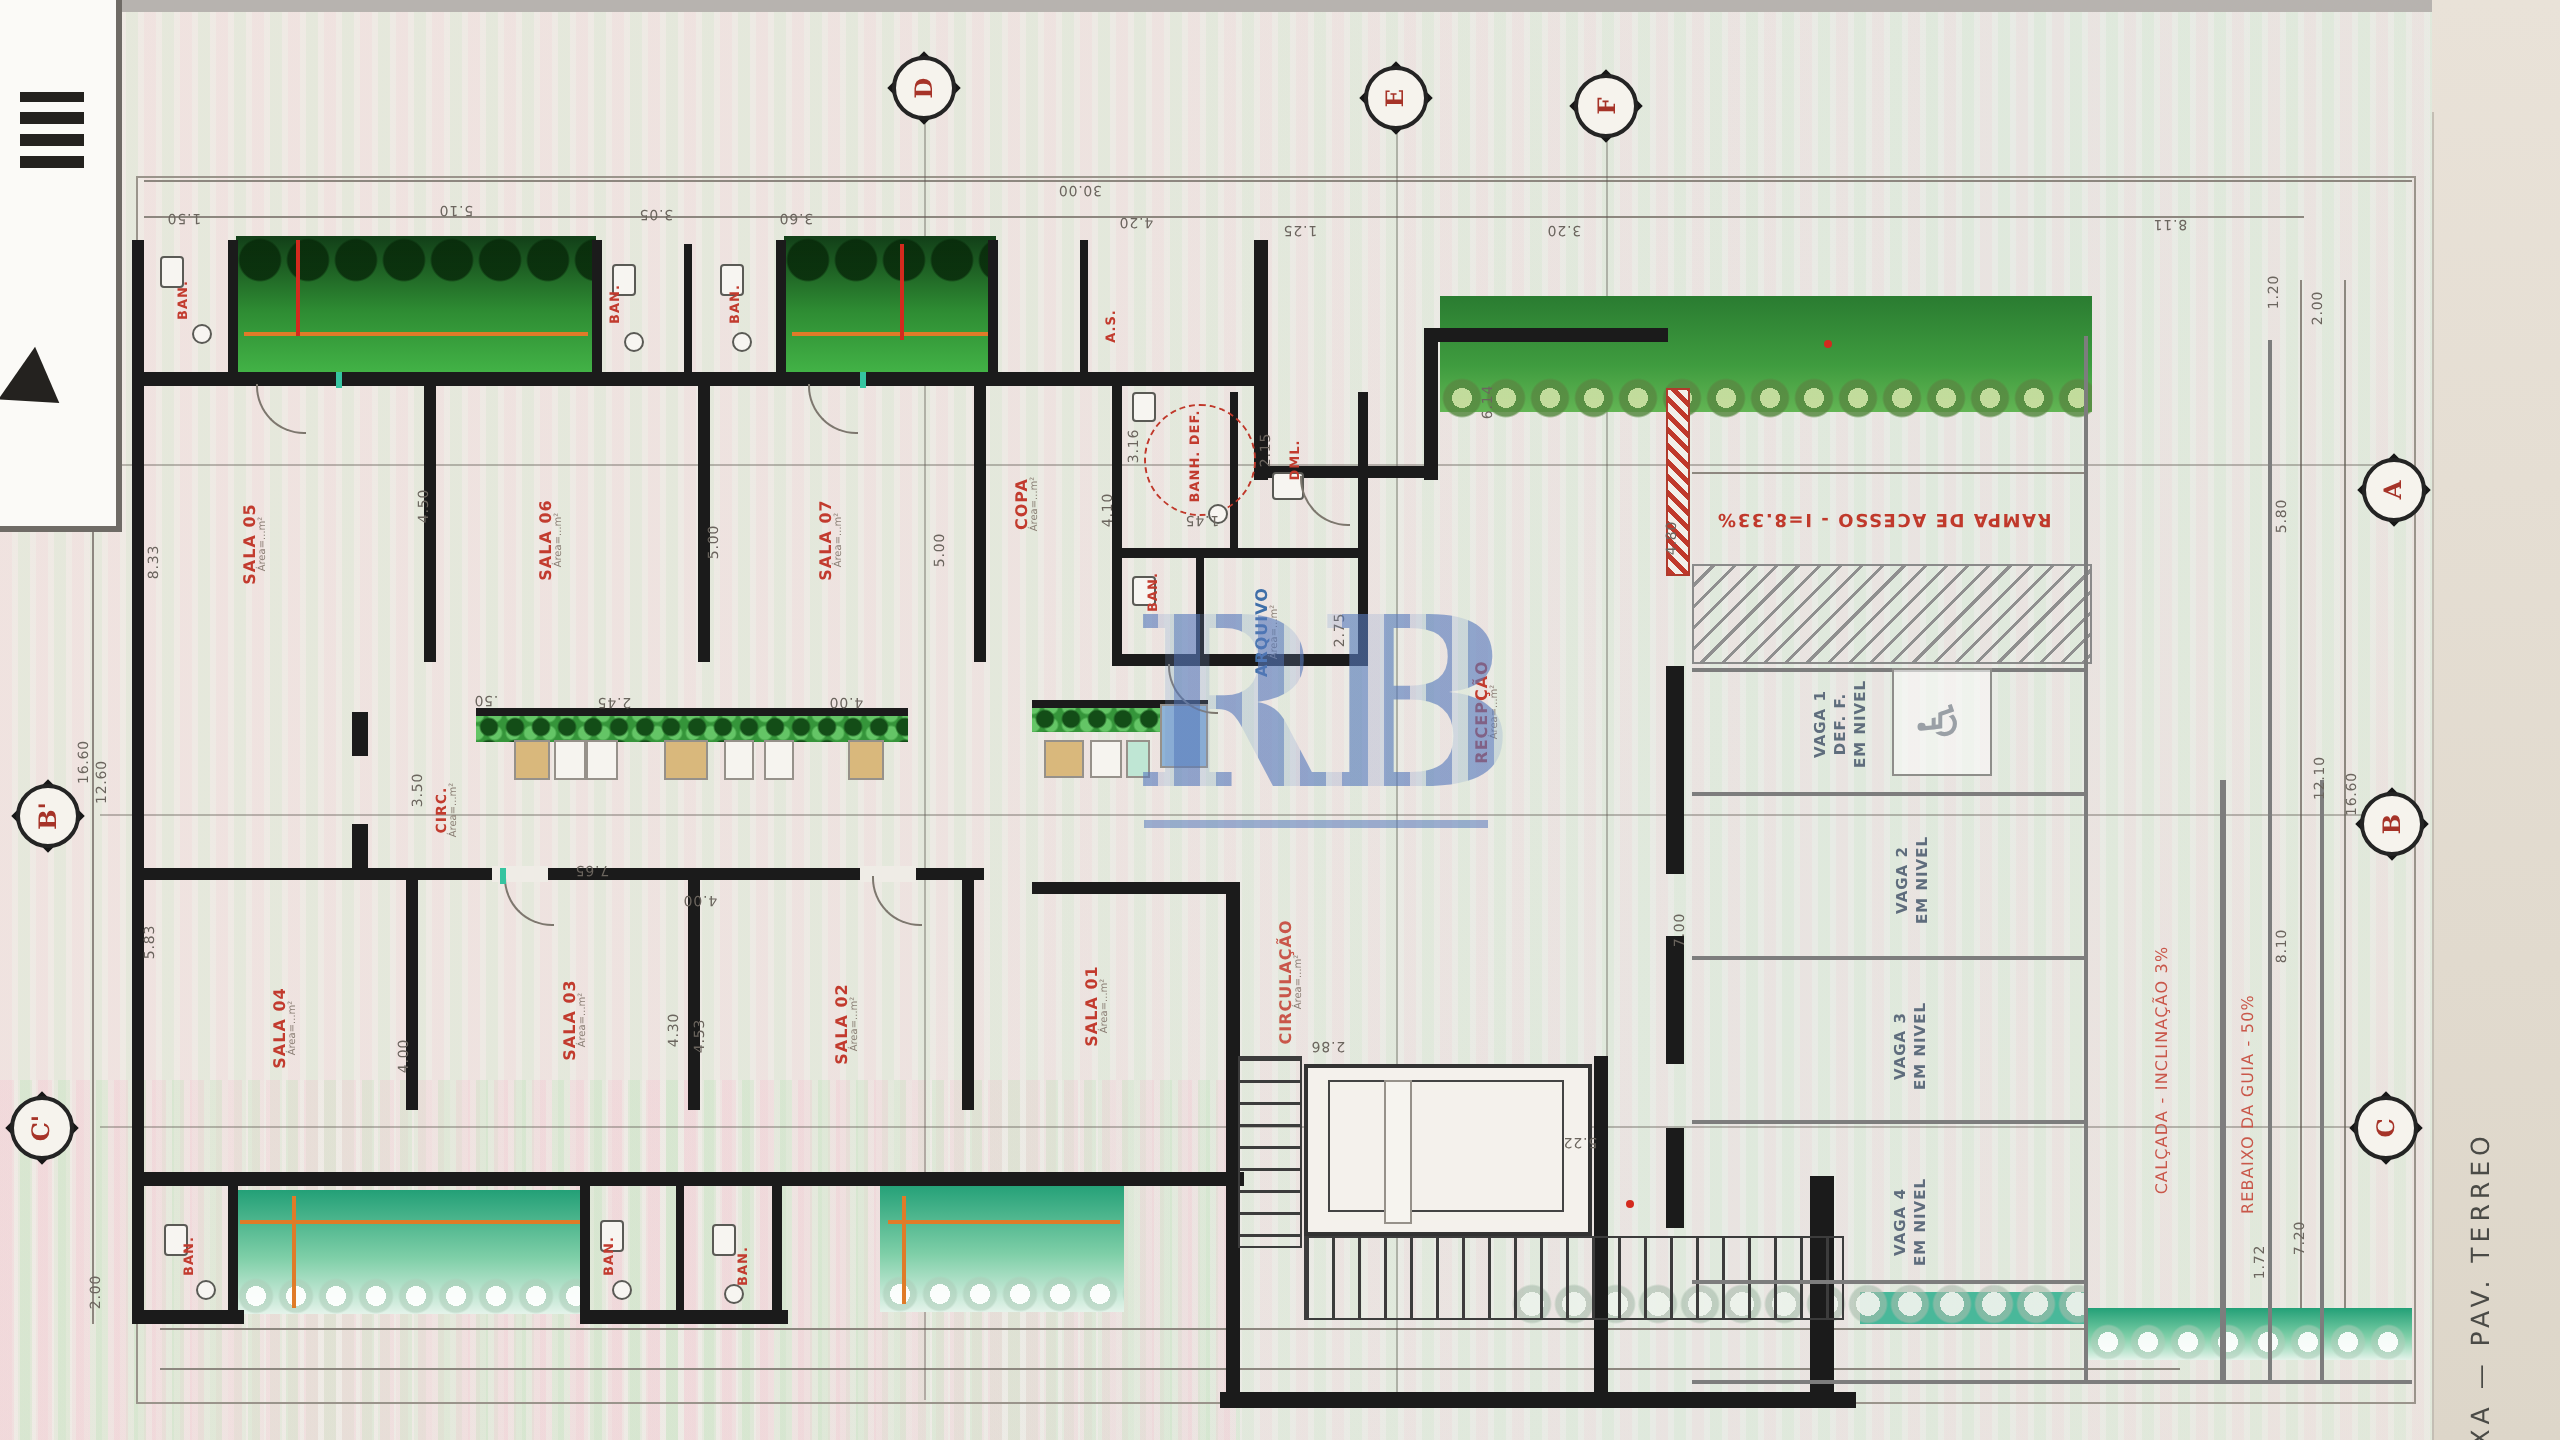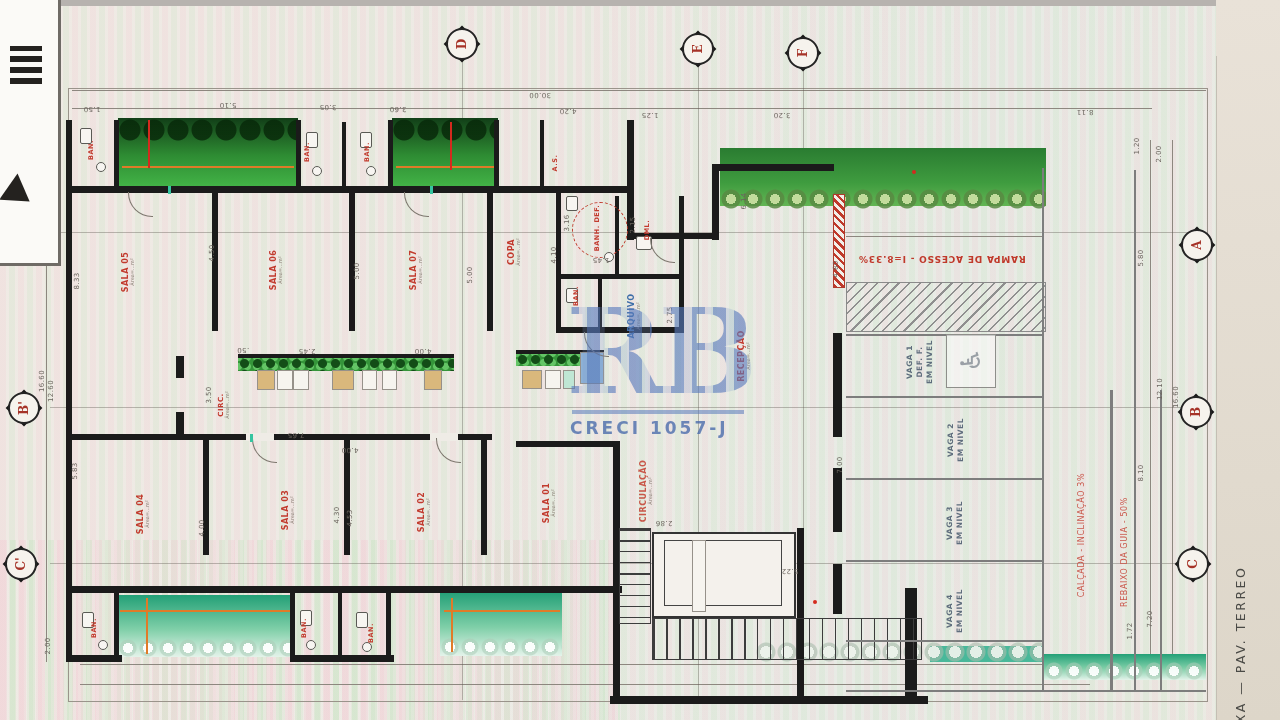--- a/index.html
+++ b/index.html
@@ -393,21 +393,20 @@
   <div class="marker" style="left:1193px;top:564px">
       <div class="mk-d"></div>
       <div class="mk-c">
         <span>C</span>
       </div>
     </div>
 
   <div class="wm">
     <div class="wm-logo">RB</div>
     <div class="wm-bar"></div>
-    <div class="wm-creci">CRECI 1057-J</div>
   </div>
 
   <div class="panel">
     <div class="glyph1"></div>
     <div class="glyph2"></div>
   </div>
 
   <div class="vtitle">AIXA — PAV. TERREO</div>
 </div>
 

